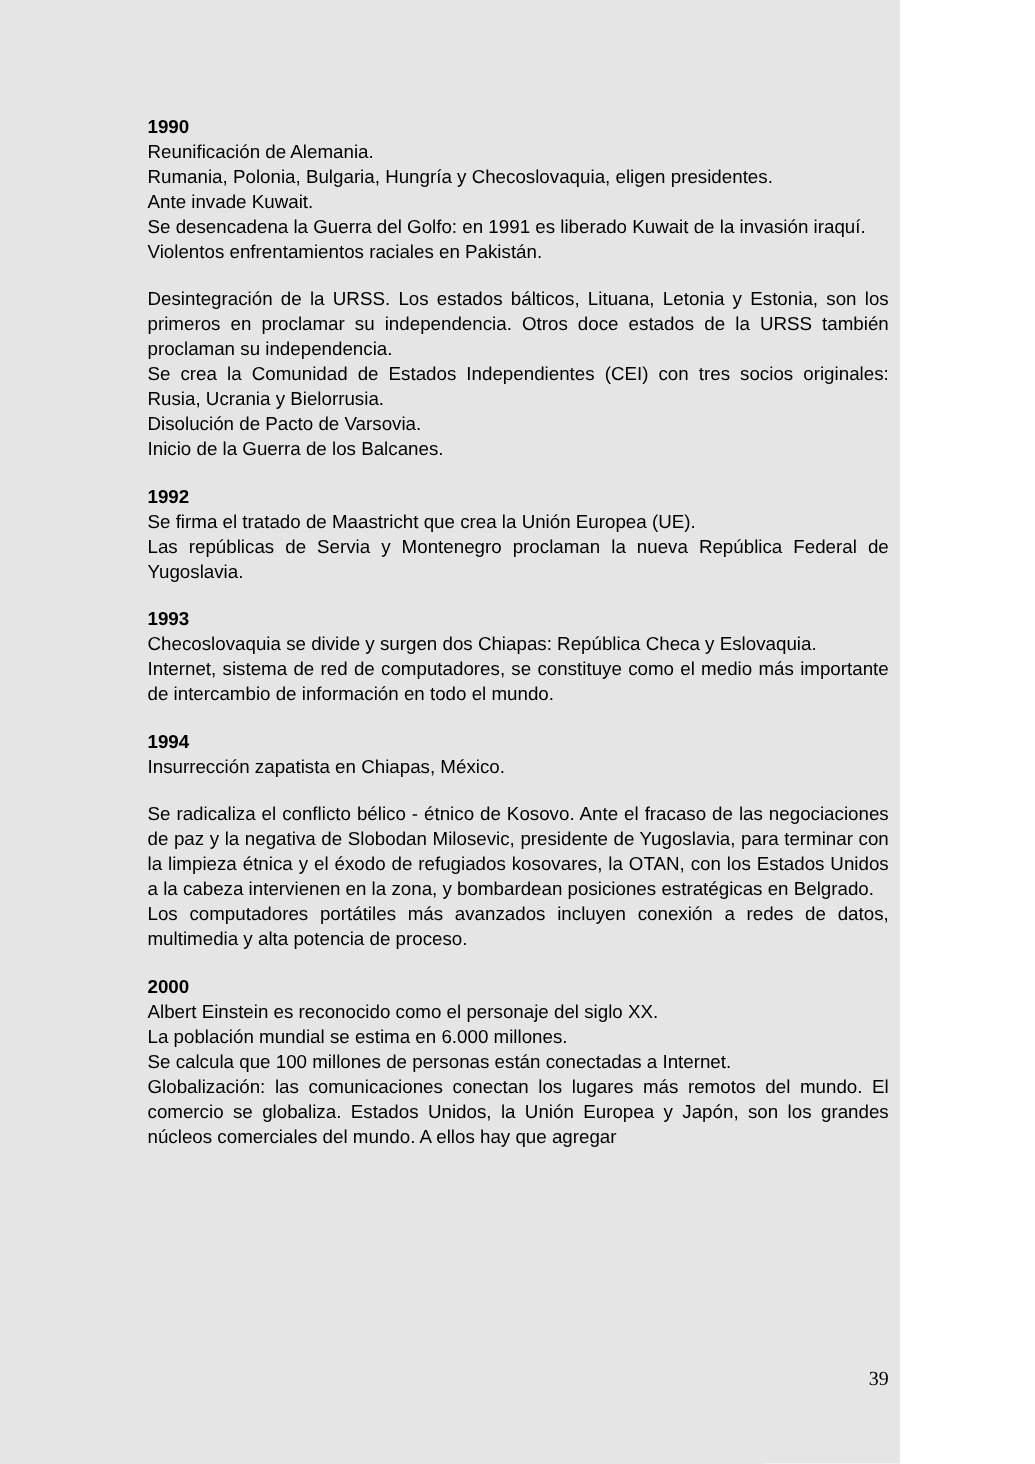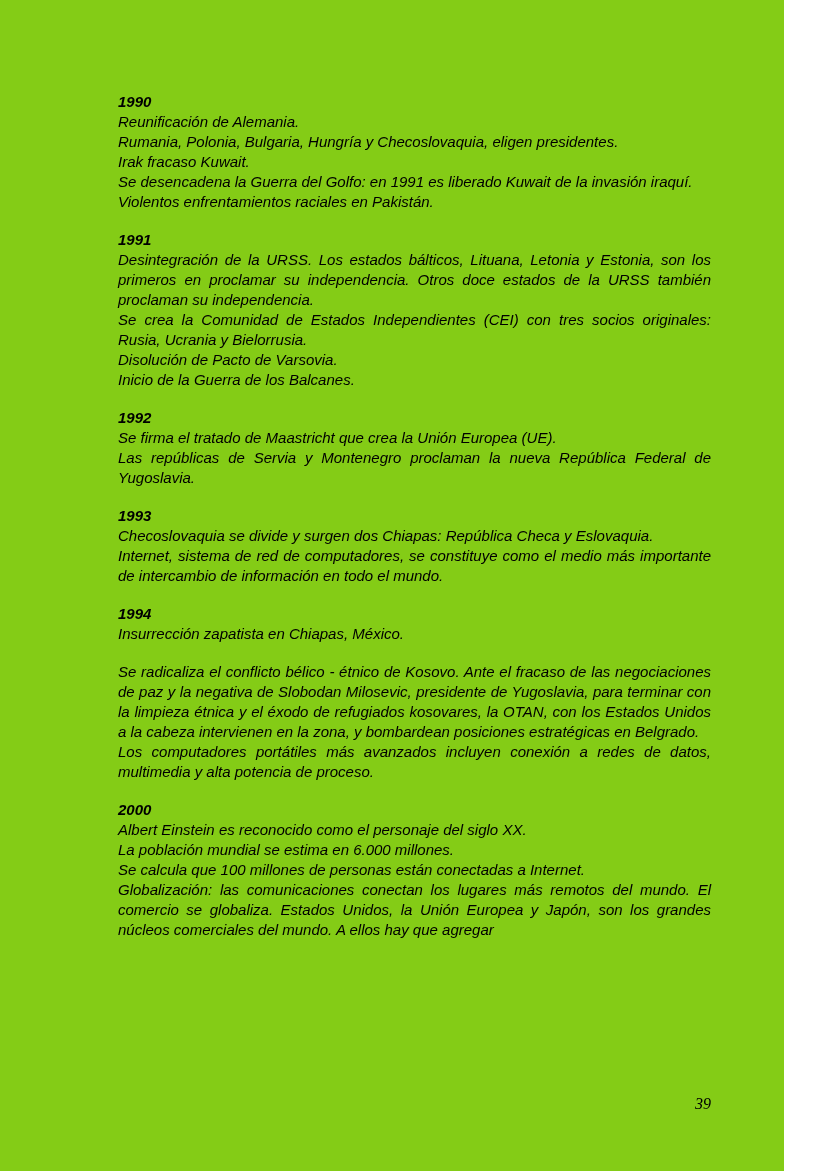--- a/index.html
+++ b/index.html
@@ -2,27 +2,26 @@
 <html><head>
 <meta charset="utf-8">
 <style>
   html, body {
     margin: 0;
     padding: 0;
     background: #ffffff;
   }
   .page {
     position: relative;
-    width: 784px;
+    width: 720px;
     height: 1171px;
-    background: #84cc16;
+    background: #e5e5e5;
     color: #000000;
     font-family: "Liberation Sans", sans-serif;
     overflow: hidden;
-    font-style: italic;
   }
   .content {
     position: absolute;
     left: 118px;
     top: 92px;
     width: 593px;
     font-size: 15px;
     line-height: 20px;
   }
   .section + .section {
@@ -48,27 +47,26 @@
 </head>
 <body>
 
 <div class="page">
   <div class="content">
 
     <div class="section">
       <div class="year">1990</div>
       <p>Reunificación de Alemania.</p>
       <p>Rumania, Polonia, Bulgaria, Hungría y Checoslovaquia, eligen presidentes.</p>
-      <p>Irak fracaso Kuwait.</p>
+      <p>Ante invade Kuwait.</p>
       <p>Se desencadena la Guerra del Golfo: en 1991 es liberado Kuwait de la invasión iraquí.</p>
       <p>Violentos enfrentamientos raciales en Pakistán.</p>
     </div>
 
     <div class="section">
-      <div class="year">1991</div>
       <p>Desintegración de la URSS. Los estados bálticos, Lituana, Letonia y Estonia, son los primeros en proclamar su independencia. Otros doce estados de la URSS también proclaman su independencia.</p>
       <p>Se crea la Comunidad de Estados Independientes (CEI) con tres socios originales: Rusia, Ucrania y Bielorrusia.</p>
       <p>Disolución de Pacto de Varsovia.</p>
       <p>Inicio de la Guerra de los Balcanes.</p>
     </div>
 
     <div class="section">
       <div class="year">1992</div>
       <p>Se firma el tratado de Maastricht que crea la Unión Europea (UE).</p>
       <p>Las repúblicas de Servia y Montenegro proclaman la nueva República Federal de Yugoslavia.</p>

